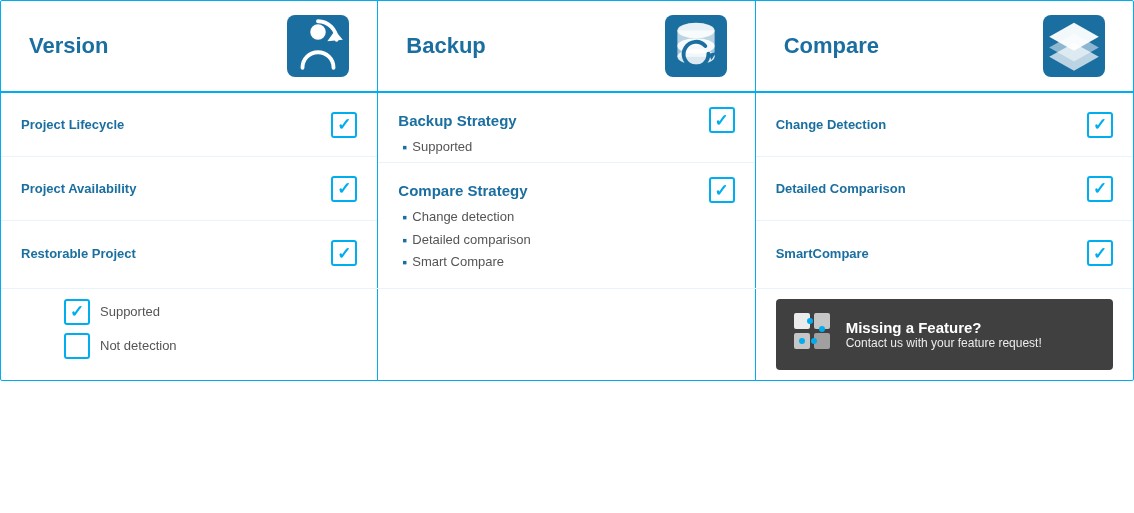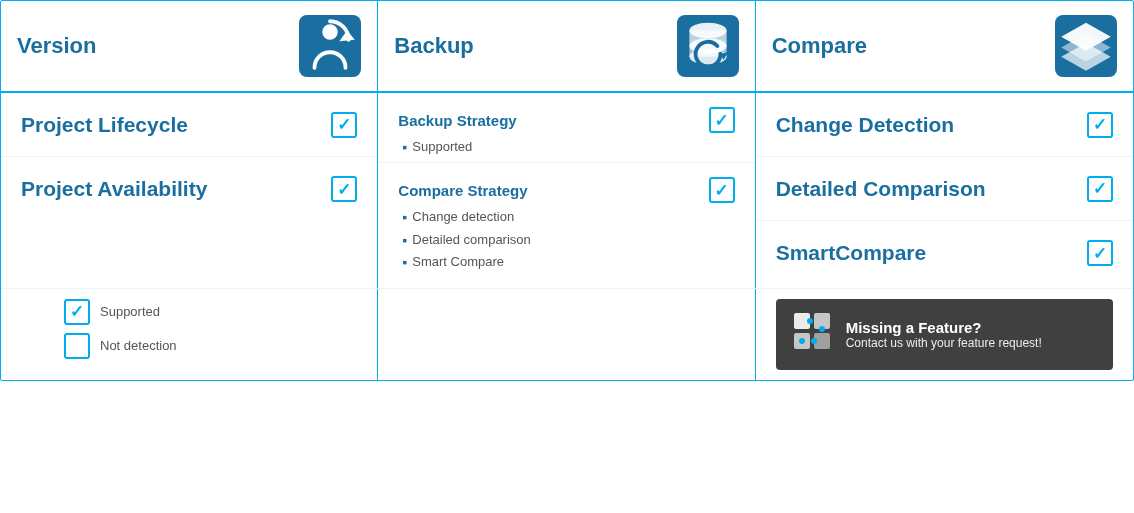--- a/index.html
+++ b/index.html
@@ -22,21 +22,21 @@
     .header-row {
       display: grid;
       grid-template-columns: 1fr 1fr 1fr;
       border-bottom: 2px solid #00aeef;
     }
 
     .header-cell {
       display: flex;
       align-items: center;
       justify-content: space-between;
-      padding: 14px 16px;
+      padding: 14px 28px;
       border-right: 1.5px solid #00aeef;
     }
     .header-cell:last-child {
       border-right: none;
     }
 
     .header-title {
       font-size: 22px;
       font-weight: bold;
       color: #1a6fa0;
@@ -71,21 +71,21 @@
       align-items: center;
       padding: 14px 20px;
       border-bottom: 1px solid #e8f4fb;
       min-height: 64px;
     }
     .feature-row:last-child {
       border-bottom: none;
     }
 
     .feature-name {
-      font-size: 21px;
+      font-size: 13px;
       font-weight: bold;
       color: #1a6fa0;
       flex: 1;
     }
 
     .feature-name-with-sub {
       font-size: 15px;
       font-weight: bold;
       color: #1a6fa0;
     }
@@ -267,20 +267,24 @@
 
   <div class="body-row">
 
     <div class="body-col">
       <div class="feature-row">
         <span class="feature-name">Project Lifecycle</span>
         <div class="checkbox-checked feature-check"></div>
       </div>
       <div class="feature-row">
         <span class="feature-name">Project Availability</span>
+        <div class="checkbox-checked feature-check"></div>
+      </div>
+      <div class="feature-row">
+        <span class="feature-name">Restorable Project</span>
         <div class="checkbox-checked feature-check"></div>
       </div>
     </div>
 
     <div class="body-col">
 
       <div class="feature-block col-middle-feature">
         <div class="feature-block-header">
           <span class="feature-name-with-sub">Backup Strategy</span>
           <div class="checkbox-checked feature-check"></div>

